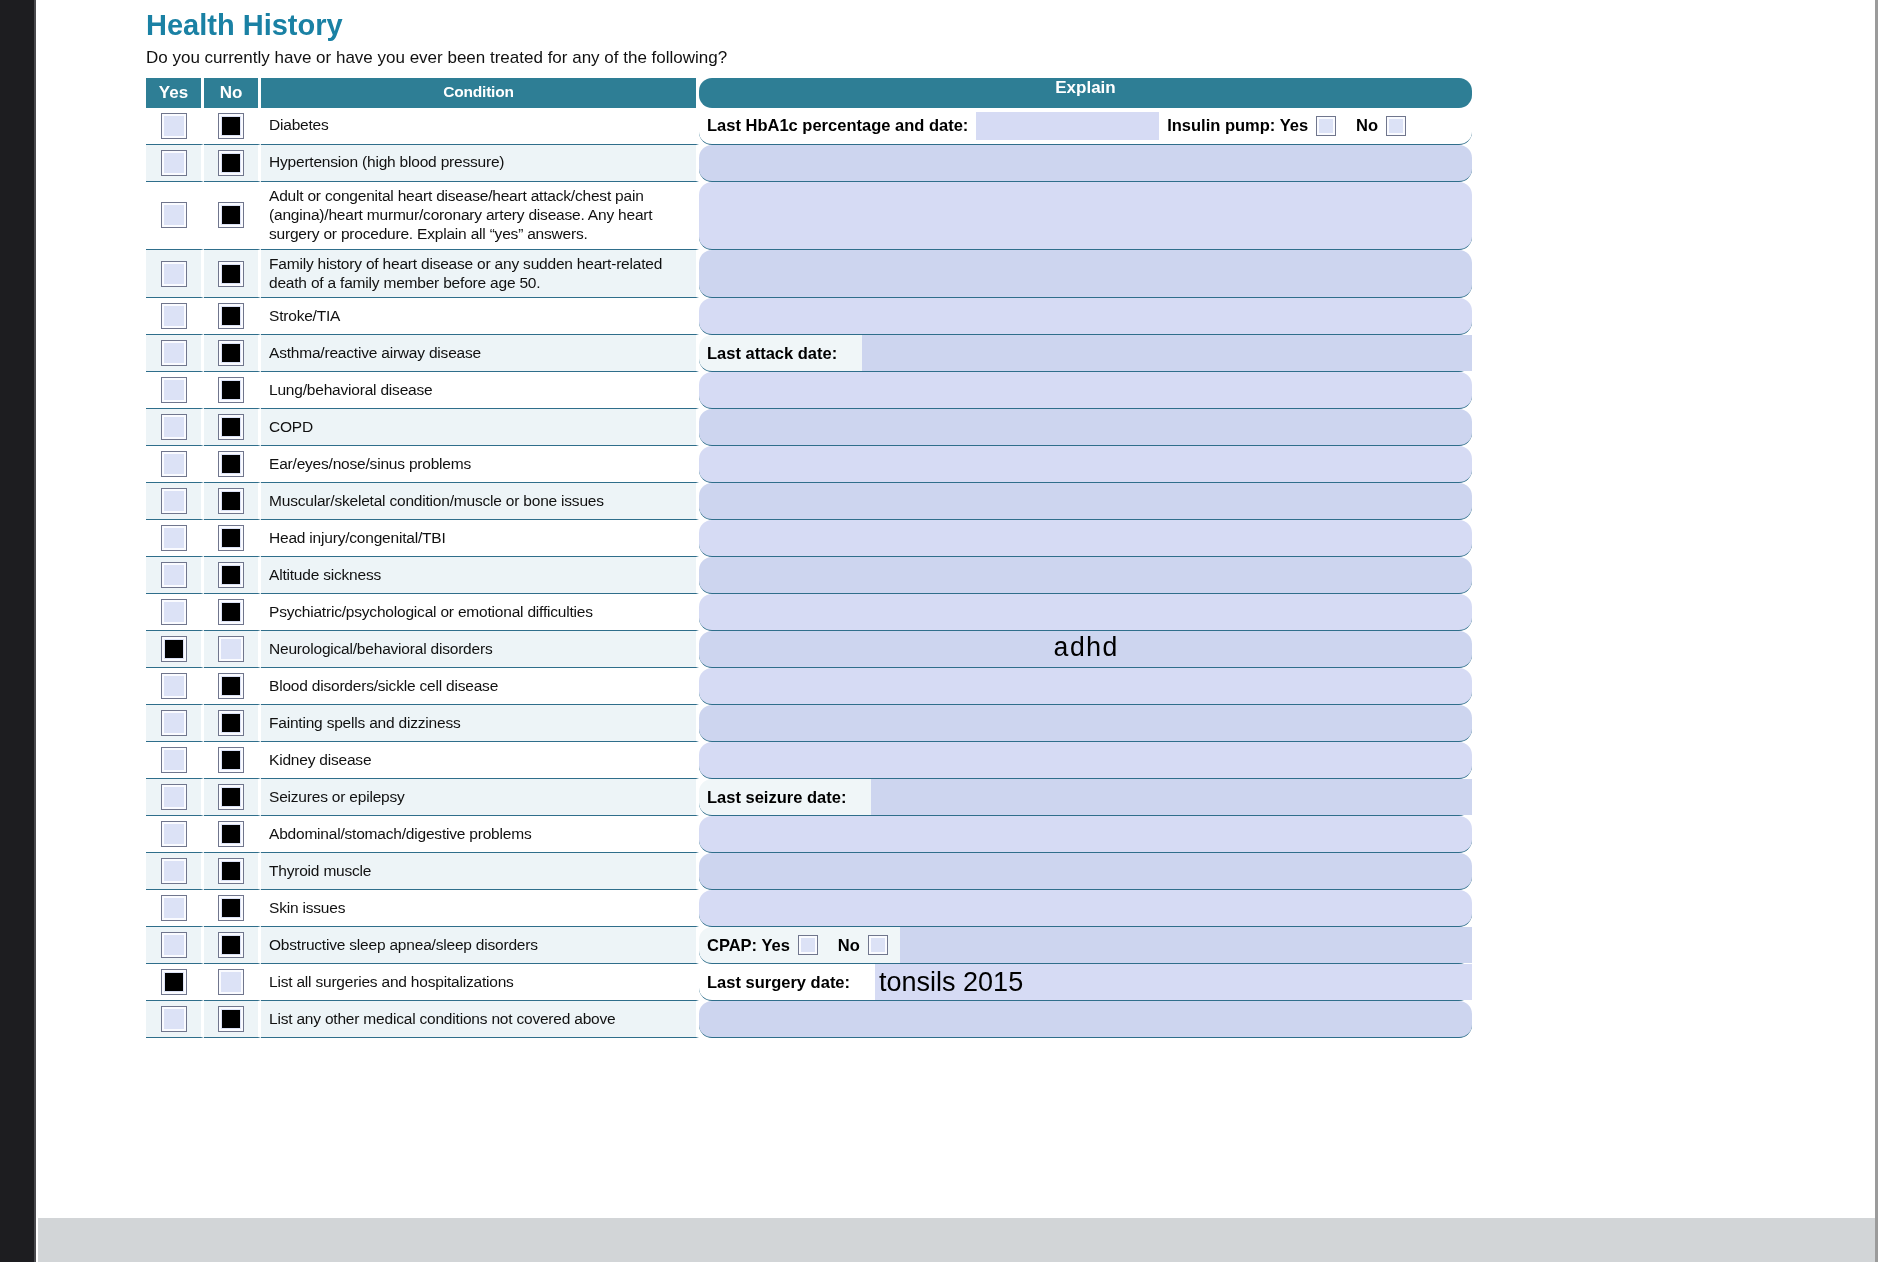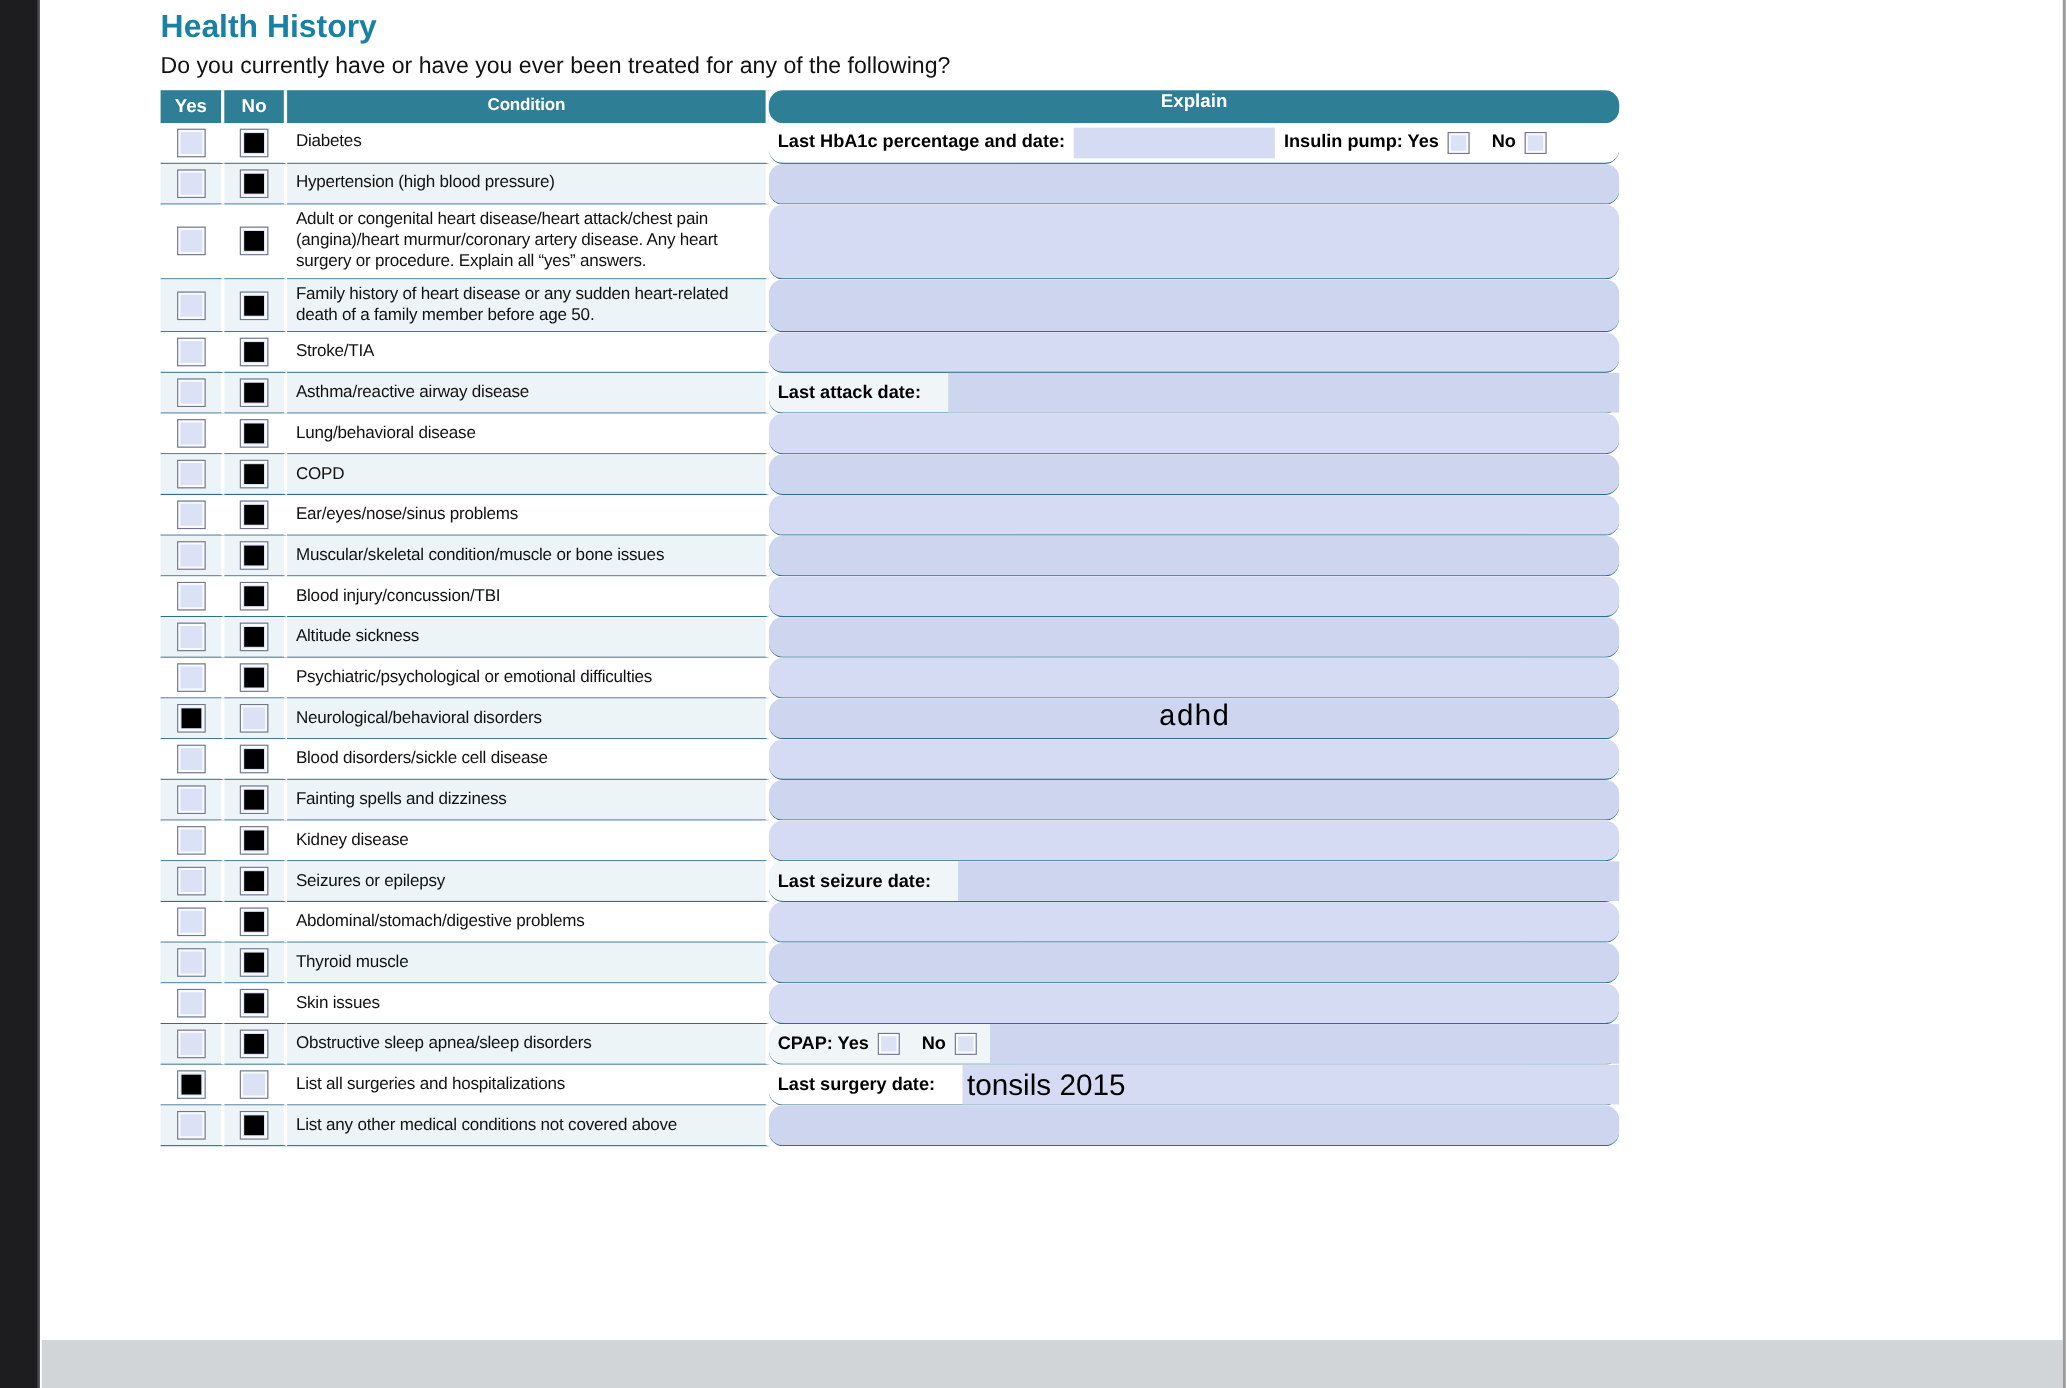--- a/index.html
+++ b/index.html
@@ -13,21 +13,21 @@
   body{
     width:1884px;height:1262px;position:relative;overflow:hidden;
     background:#ffffff;font-family:"Liberation Sans",sans-serif;color:#111;
   }
   .left-bar{position:absolute;left:0;top:0;width:36px;height:1262px;background:#1d1d20;border-right:2px solid #4a4a4e;}
   .right-line{position:absolute;left:1875px;top:0;width:3px;height:1262px;background:#9b9b9b;}
   .bottom-bar{position:absolute;left:38px;top:1218px;width:1837px;height:44px;background:#d2d5d7;}
   .page{position:absolute;left:38px;top:0;width:1837px;height:1218px;background:#fff;}
   .content{padding:6px 0 0 108px;width:1434px;}
   .title{color:var(--title);font-size:29px;font-weight:bold;margin:4px 0 6px;line-height:1.1;}
-  .subtitle{font-size:21px;color:#111;margin:0 0 10px;}
+  .subtitle{font-size:17px;color:#111;margin:0 0 10px;}
   .htable{width:1326px;}
   .thead{display:flex;height:30px;}
   .row{display:flex;min-height:37px;}
   .cell{border-bottom:1px solid var(--row_line);}
   .cell.yes{width:58px;display:flex;align-items:center;justify-content:center;border-right:3px solid #fff;background:#fff;}
   .cell.no{width:57px;display:flex;align-items:center;justify-content:center;border-right:3px solid #fff;background:#fff;}
   .cell.cond{width:438px;display:flex;align-items:center;padding:5px 8px;font-size:15.5px;letter-spacing:-0.2px;line-height:1.22;border-right:3px solid #fff;background:#fff;}
   .cell.explain{width:773px;display:flex;align-items:stretch;background:#fff;border-radius:13px;}
   .row.alt .cell.yes,.row.alt .cell.no,.row.alt .cell.cond{background:#edf4f7;}
   .row.alt .cell.explain{background:#f0f6f8;justify-content:flex-end;}
@@ -198,21 +198,21 @@
               <span class="typed"></span>
             </div>
           </div>
           <div class="row">
             <div class="cell yes">
               <span class="cb"></span>
             </div>
             <div class="cell no">
               <span class="cb checked"></span>
             </div>
-            <div class="cell cond">Blood injury/concussion/TBI</div>
+            <div class="cell cond">Head injury/congenital/TBI</div>
             <div class="cell explain filled">
               <span class="typed"></span>
             </div>
           </div>
           <div class="row alt">
             <div class="cell yes">
               <span class="cb"></span>
             </div>
             <div class="cell no">
               <span class="cb checked"></span>

